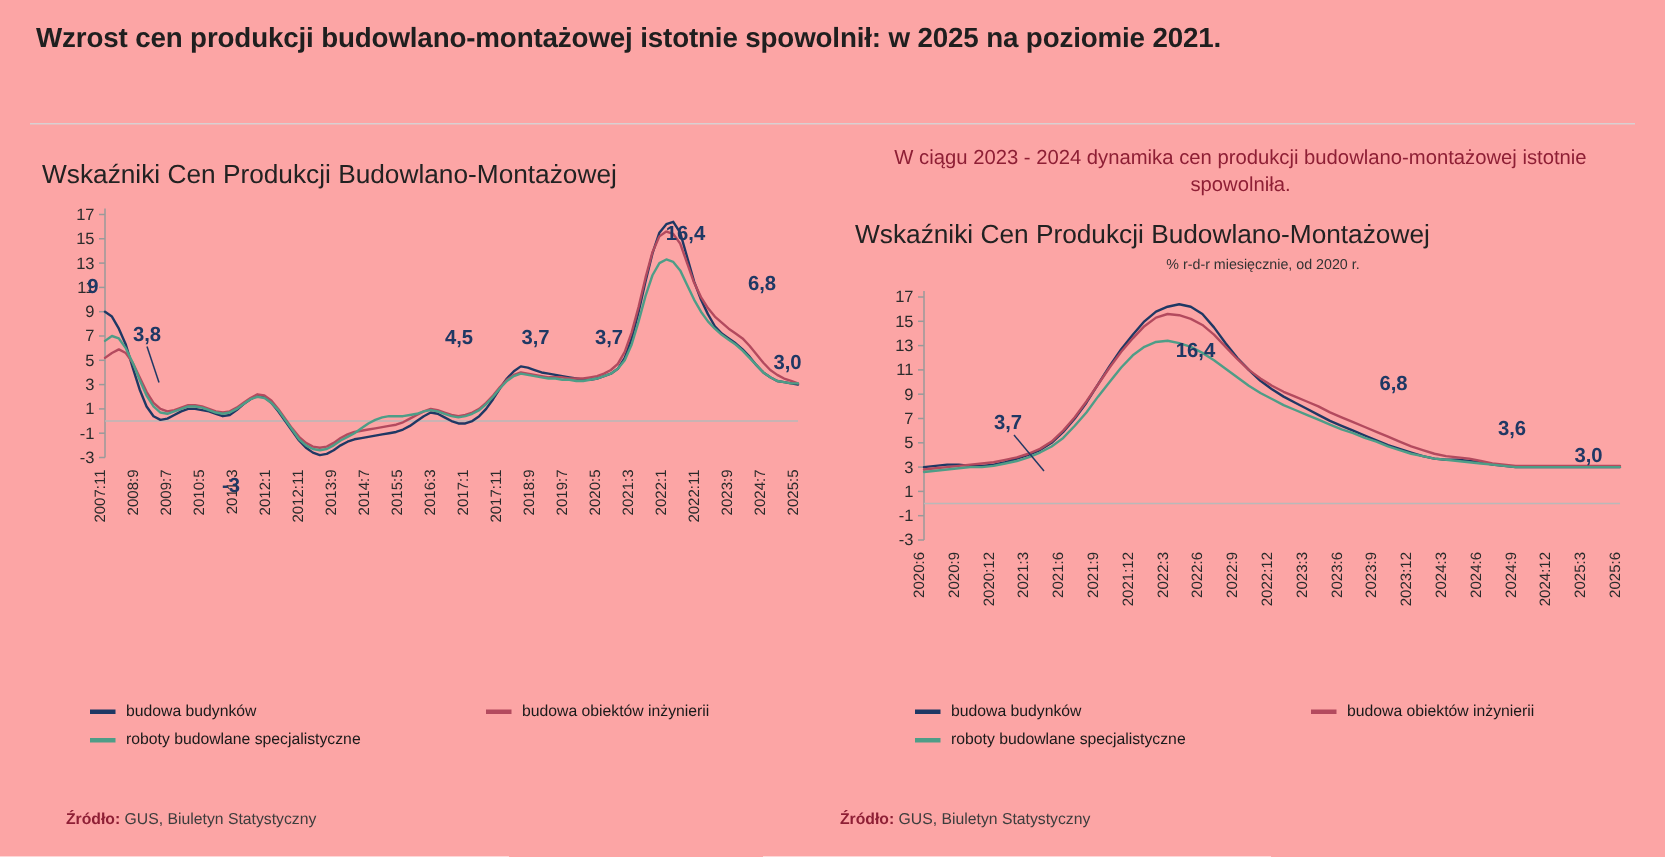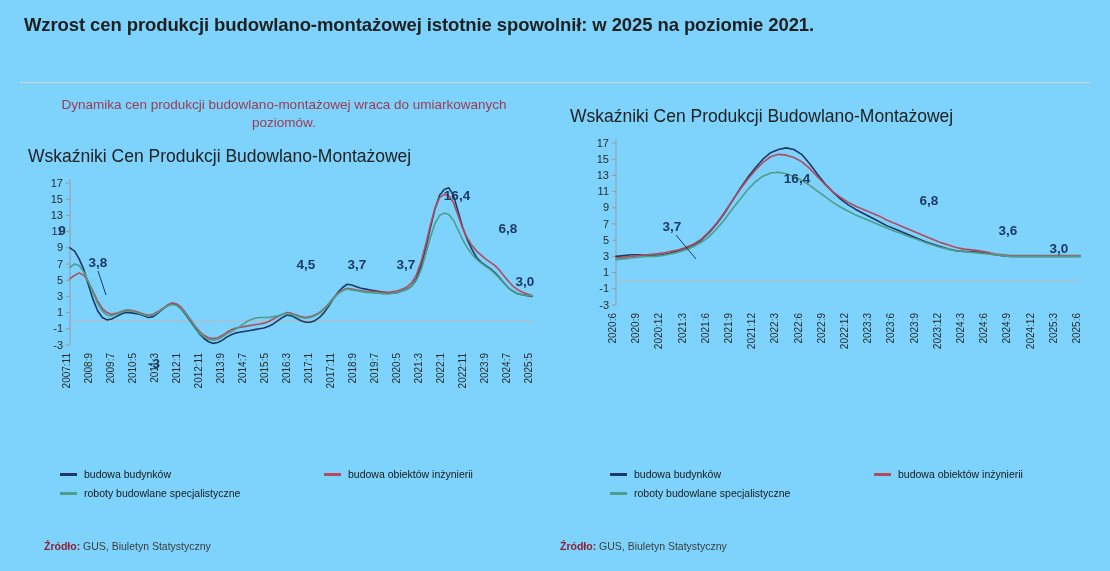--- a/index.html
+++ b/index.html
@@ -7,21 +7,21 @@
     margin: 0; padding: 0;
     width: 1110px; height: 571px;
     background: #ffffff;
     font-family: "Liberation Sans", sans-serif;
     color: #1a1a1a;
     overflow: hidden;
   }
   #page {
     position: relative;
     width: 1110px; height: 571px;
-    background: #7dd3fc;
+    background: #fca5a5;
   }
   .headline {
     position: absolute;
     left: 24px; top: 14px;
     width: 1060px;
     font-size: 18.5px;
     font-weight: bold;
     color: #1f1f1f;
     letter-spacing: -0.1px;
   }
@@ -111,21 +111,20 @@
 </style>
 </head>
 <body>
 
 <div id="page">
 
   <div class="headline">Wzrost cen produkcji budowlano-montażowej istotnie spowolnił: w 2025 na poziomie 2021.</div>
   <div class="divider"></div>
 
   <div class="panel panel-left">
-    <div class="panel-caption">Dynamika cen produkcji budowlano-montażowej wraca do umiarkowanych poziomów.</div>
     <div class="chart-title">Wskaźniki Cen Produkcji Budowlano-Montażowej</div>
     <div class="plot-wrap">
       <svg id="svg-left" width="540" height="260" viewBox="0 0 540 260">
           <line x1="56" y1="10" x2="56" y2="176" stroke="#9a9a9a" stroke-width="1"></line>
           <line x1="52" y1="176" x2="56" y2="176" stroke="#9a9a9a" stroke-width="1"></line>
           <text x="49" y="179.6" text-anchor="end" class="ytick">-3</text>
           <line x1="52" y1="159.8" x2="56" y2="159.8" stroke="#9a9a9a" stroke-width="1"></line>
           <text x="49" y="163.4" text-anchor="end" class="ytick">-1</text>
           <line x1="52" y1="143.6" x2="56" y2="143.6" stroke="#9a9a9a" stroke-width="1"></line>
           <text x="49" y="147.2" text-anchor="end" class="ytick">1</text>
@@ -201,21 +200,23 @@
         </span>
       </div>
     </div>
     <div class="source">
       <b>Źródło:</b>
       <span>GUS, Biuletyn Statystyczny</span>
     </div>
   </div>
 
   <div class="panel panel-right">
+    <div class="panel-caption">W ciągu 2023 - 2024 dynamika cen produkcji budowlano-montażowej istotnie spowolniła.</div>
     <div class="chart-title">Wskaźniki Cen Produkcji Budowlano-Montażowej</div>
+    <div class="chart-sub">% r-d-r miesięcznie, od 2020 r.</div>
     <div class="plot-wrap">
       <svg id="svg-right" width="546" height="260" viewBox="0 0 546 260">
           <line x1="62" y1="10" x2="62" y2="176" stroke="#9a9a9a" stroke-width="1"></line>
           <line x1="58" y1="176" x2="62" y2="176" stroke="#9a9a9a" stroke-width="1"></line>
           <text x="55" y="179.6" text-anchor="end" class="ytick">-3</text>
           <line x1="58" y1="159.8" x2="62" y2="159.8" stroke="#9a9a9a" stroke-width="1"></line>
           <text x="55" y="163.4" text-anchor="end" class="ytick">-1</text>
           <line x1="58" y1="143.6" x2="62" y2="143.6" stroke="#9a9a9a" stroke-width="1"></line>
           <text x="55" y="147.2" text-anchor="end" class="ytick">1</text>
           <line x1="58" y1="127.39999999999999" x2="62" y2="127.39999999999999" stroke="#9a9a9a" stroke-width="1"></line>

